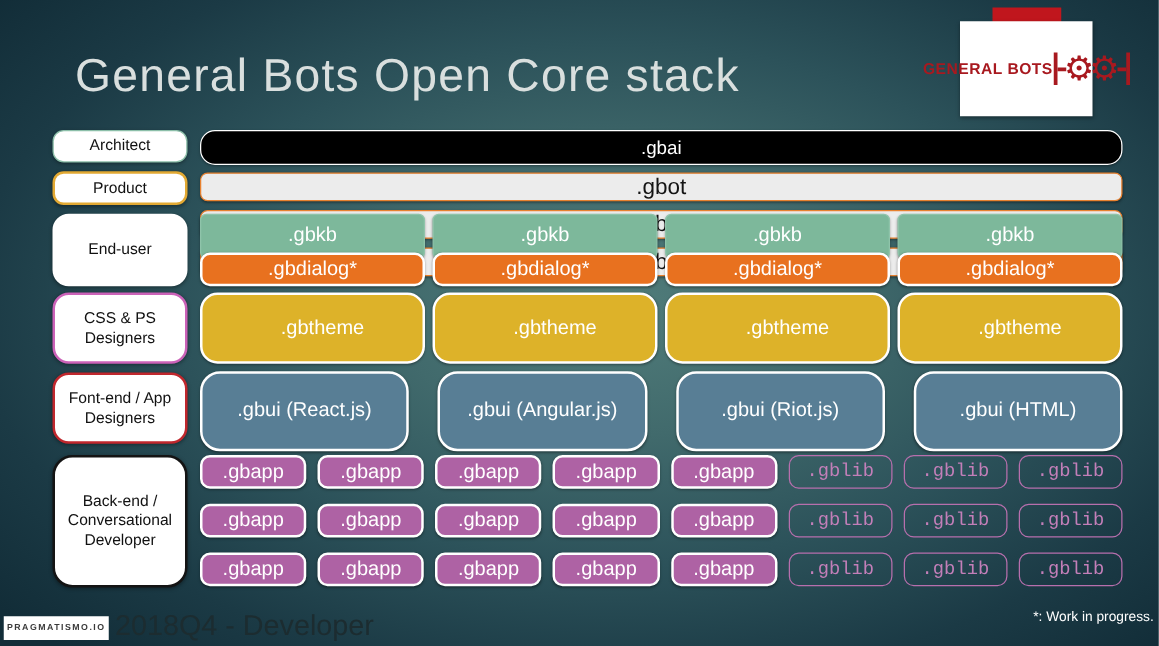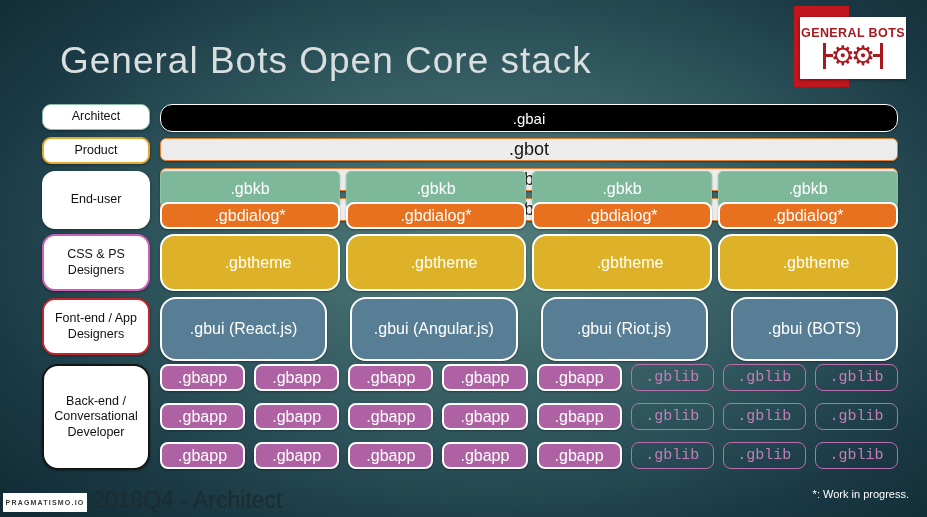--- a/index.html
+++ b/index.html
@@ -15,22 +15,22 @@
 
   .title {
     position:absolute; left:60px; top:40px;
     font-size:37px; font-weight:400; letter-spacing:1px;
     color:#d9dfde; white-space:nowrap;
   }
 
   
   .logo-stripe { position:absolute; left:794px; top:6px; width:55px; height:81px; background:#c0161d; }
   .logo-box {
-    position:absolute; left:800px; top:17px; width:106px; height:62px; background:#ffffff;
-    display:flex; flex-direction:column; align-items:center; justify-content:center; gap:1px;
+    position:absolute; left:768px; top:17px; width:106px; height:76px; background:#ffffff;
+    display:flex; flex-direction:row; align-items:center; justify-content:center; gap:1px;
     box-shadow:0 1px 3px rgba(0,0,0,.4);
   }
   .logo-brand { color:#a8191f; font-weight:bold; font-size:12.5px; letter-spacing:.4px; white-space:nowrap; }
   .gears { display:flex; align-items:center; height:30px; }
   .gears .vbar { width:3px; height:26px; background:#a8191f; }
   .gears .hseg { width:7px; height:3px; background:#a8191f; }
   .gears .gear { font-size:27px; line-height:27px; color:#a8191f; margin:0 -2px;
                  font-family:"DejaVu Sans", sans-serif; }
 
   
@@ -77,21 +77,21 @@
   
   .footer-badge {
     position:absolute; left:3px; top:493px; width:84px; height:19px; background:#ffffff;
     display:flex; align-items:center; justify-content:center;
     font-size:7px; font-weight:bold; letter-spacing:1.2px; color:#3a3a3a; white-space:nowrap;
   }
   .footer-left {
     position:absolute; left:92px; top:487px; font-size:23px; color:#1c2c30; white-space:nowrap;
   }
   .footnote {
-    position:absolute; right:18px; top:488px; font-size:11px; color:#ffffff; white-space:nowrap;
+    position:absolute; right:4px; top:488px; font-size:11px; color:#ffffff; white-space:nowrap;
   }
 </style>
 </head>
 <body>
 
 <div class="slide">
 
   <div class="title">General Bots Open Core stack</div>
 
   <div class="logo-stripe"></div>
@@ -142,21 +142,21 @@
     <div class="btn b-gbtheme">.gbtheme</div>
     <div class="btn b-gbtheme">.gbtheme</div>
     <div class="btn b-gbtheme">.gbtheme</div>
     <div class="btn b-gbtheme">.gbtheme</div>
   </div>
 
   <div class="row row-gbui">
     <div class="btn b-gbui">.gbui (React.js)</div>
     <div class="btn b-gbui">.gbui (Angular.js)</div>
     <div class="btn b-gbui">.gbui (Riot.js)</div>
-    <div class="btn b-gbui">.gbui (BOTS)</div>
+    <div class="btn b-gbui">.gbui (HTML)</div>
   </div>
 
   <div class="row row-dev1">
     <div class="btn b-gbapp">.gbapp</div>
     <div class="btn b-gbapp">.gbapp</div>
     <div class="btn b-gbapp">.gbapp</div>
     <div class="btn b-gbapp">.gbapp</div>
     <div class="btn b-gbapp">.gbapp</div>
     <div class="btn b-gblib">.gblib</div>
     <div class="btn b-gblib">.gblib</div>
@@ -179,16 +179,16 @@
     <div class="btn b-gbapp">.gbapp</div>
     <div class="btn b-gbapp">.gbapp</div>
     <div class="btn b-gbapp">.gbapp</div>
     <div class="btn b-gbapp">.gbapp</div>
     <div class="btn b-gblib">.gblib</div>
     <div class="btn b-gblib">.gblib</div>
     <div class="btn b-gblib">.gblib</div>
   </div>
 
   <div class="footer-badge">PRAGMATISMO.IO</div>
-  <div class="footer-left">2018Q4 - Architect</div>
+  <div class="footer-left">2018Q4 - Developer</div>
   <div class="footnote">*: Work in progress.</div>
 
 </div>
 
 </body></html>

